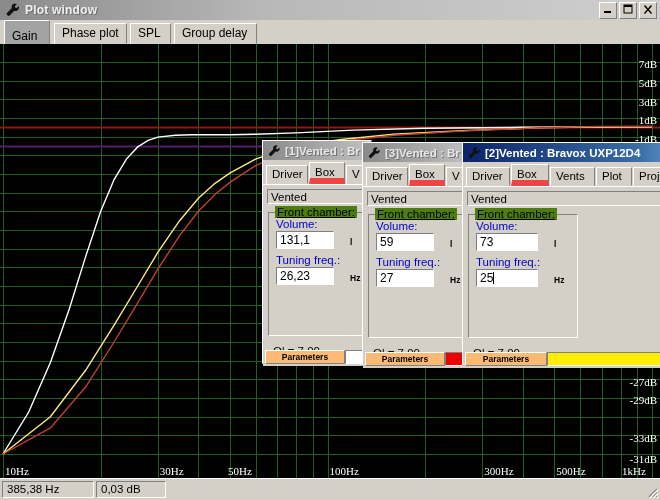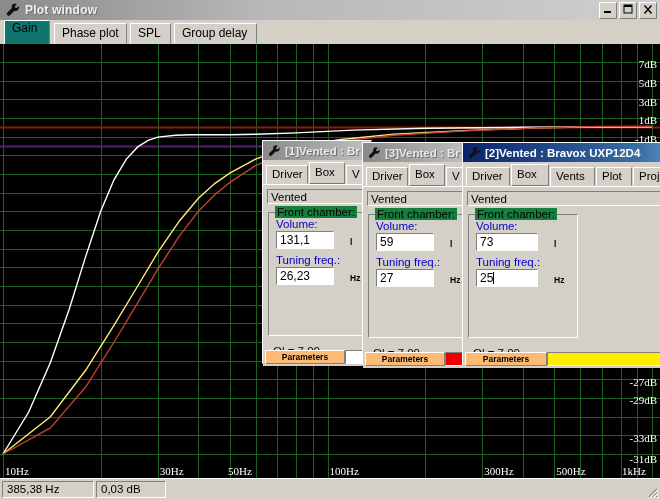--- a/index.html
+++ b/index.html
@@ -16,22 +16,22 @@
   .tb-btns{position:absolute;right:3px;top:2px;display:flex;gap:2px;}
   .tb-btn{width:16px;height:15px;background:#d4d0c8;border:1px solid;
     border-color:#ffffff #808080 #808080 #ffffff;font-size:9px;line-height:13px;
     text-align:center;font-family:"Liberation Sans",sans-serif;color:#000;position:relative;}
 
   
   .tabstrip{position:absolute;left:0;top:20px;width:660px;height:24px;background:#d4d0c8;}
   .mtab{position:absolute;top:3px;height:21px;background:#d4d0c8;
     border:1px solid;border-color:#ffffff #808080 #d4d0c8 #ffffff;
     font-size:12px;color:#000;padding:2px 7px 0 7px;box-sizing:border-box;}
-  .mtab.active{top:0;height:24px;border-bottom:none;background:#0f766e;z-index:3;
-    font-size:12px;padding-top:0;}
+  .mtab.active{top:0;height:24px;border-bottom:none;background:#a3a3a3;z-index:3;
+    font-size:12px;padding-top:8px;}
 
   
   .plot{position:absolute;left:0;top:44px;width:660px;height:434px;background:#000;overflow:hidden;}
   .plot .gridsvg{position:absolute;left:0;top:0;}
   .ylab{position:absolute;right:3px;color:#ffffff;font-size:11px;
     font-family:"Liberation Serif",serif;white-space:nowrap;}
   .xlab{position:absolute;bottom:1px;color:#ffffff;font-size:11px;
     font-family:"Liberation Serif",serif;white-space:nowrap;}
 
   
@@ -42,31 +42,31 @@
   .dlg-tb.active{background:linear-gradient(to right,#0a246a,#3a6ea5 85%,#5b8fc7);}
   .dlg-tb .t{font-size:11.5px;font-weight:bold;margin-left:4px;white-space:nowrap;}
   .dlg-tb.inactive .t{color:#e8e8e8;text-shadow:1px 1px 0 #717171;}
   .dlg-tb.active .t{color:#ffffff;}
   .dicon{width:15px;height:14px;margin-left:3px;flex:0 0 15px;position:relative;}
 
   .dtabs{position:relative;height:22px;margin:2px 0 0 1px;}
   .dtab{position:absolute;top:3px;height:19px;background:#d4d0c8;
     border:1px solid;border-color:#ffffff #808080 #d4d0c8 #ffffff;
     font-size:11.5px;color:#000;padding:2px 5px 0 5px;box-sizing:border-box;white-space:nowrap;}
-  .dtab.active{top:0;height:22px;padding-top:3px;z-index:4;border-bottom:1px solid #ef4444;}
+  .dtab.active{top:0;height:22px;padding-top:3px;z-index:4;border-bottom:6px solid #ef4444;}
 
   .dbody{position:relative;background:#d4d0c8;border-top:1px solid #ffffff;}
   .namebox{height:15px;background:#d4d0c8;border:1px solid;
     border-color:#808080 #ffffff #ffffff #808080;font-size:11.5px;
     padding:1px 0 0 3px;box-sizing:border-box;color:#000;overflow:hidden;white-space:nowrap;}
 
   .grp{position:relative;border:1px solid #808080;border-right-color:#ffffff;border-bottom-color:#ffffff;
     margin-top:8px;}
-  .grp-lbl{position:absolute;top:-7px;left:6px;background:#15803d;font-size:11.5px;
-    padding:0 2px;color:#000;white-space:nowrap;}
+  .grp-lbl{position:absolute;top:-7px;left:6px;background:#4d7c0f;font-size:11.5px;
+    padding:0 2px;color:#000;white-space:nowrap;text-decoration:underline;}
   .fl{font-size:11.5px;color:#0000c8;margin:5px 0 1px 7px;white-space:nowrap;}
   .frow{display:flex;align-items:flex-end;margin-left:7px;gap:11px;}
   .fin{height:18px;background:#ffffff;border:1px solid;
     border-color:#808080 #ffffff #ffffff #808080;font-size:12px;color:#000;
     padding:1px 0 0 3px;box-sizing:border-box;overflow:hidden;white-space:nowrap;position:relative;}
   .unit{font-size:8.5px;font-weight:bold;color:#000;margin-left:5px;margin-bottom:2px;}
   .ql{font-size:11.5px;color:#000;margin:9px 0 0 10px;white-space:nowrap;}
 
   .btnrow{position:absolute;left:2px;bottom:2px;display:flex;}
   .pbtn{height:14px;background:#fdba74;border:1px solid;

